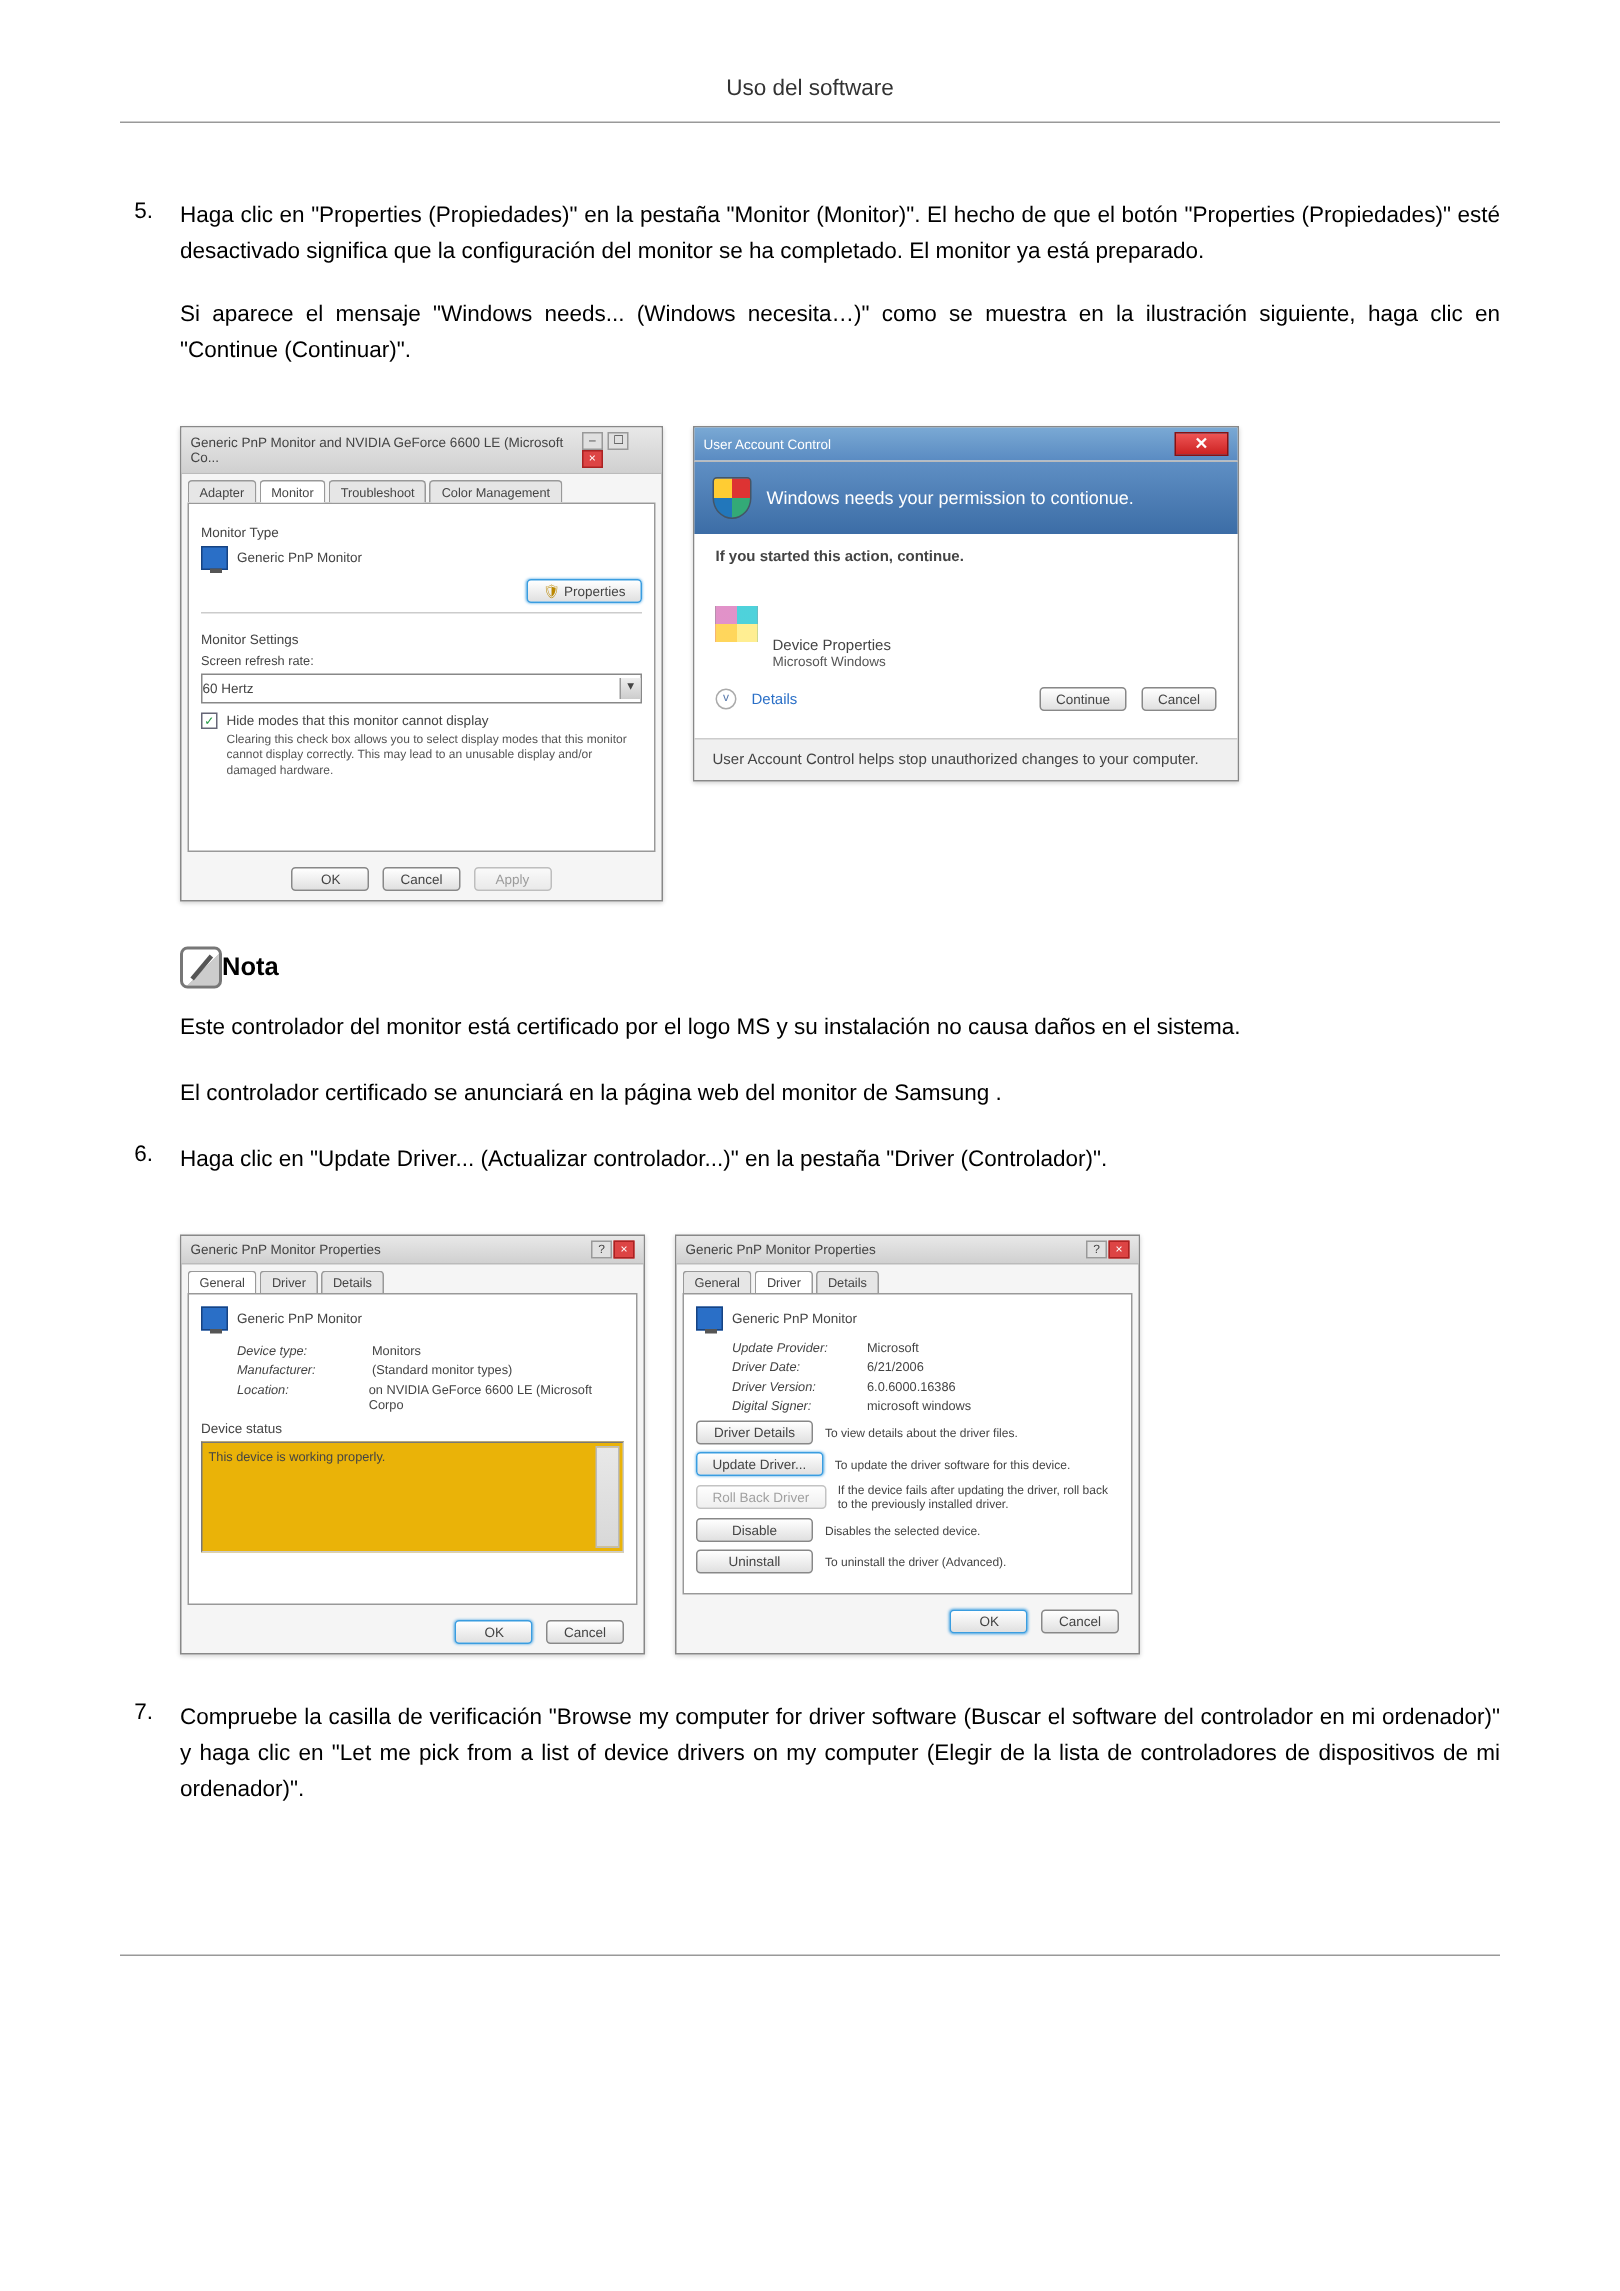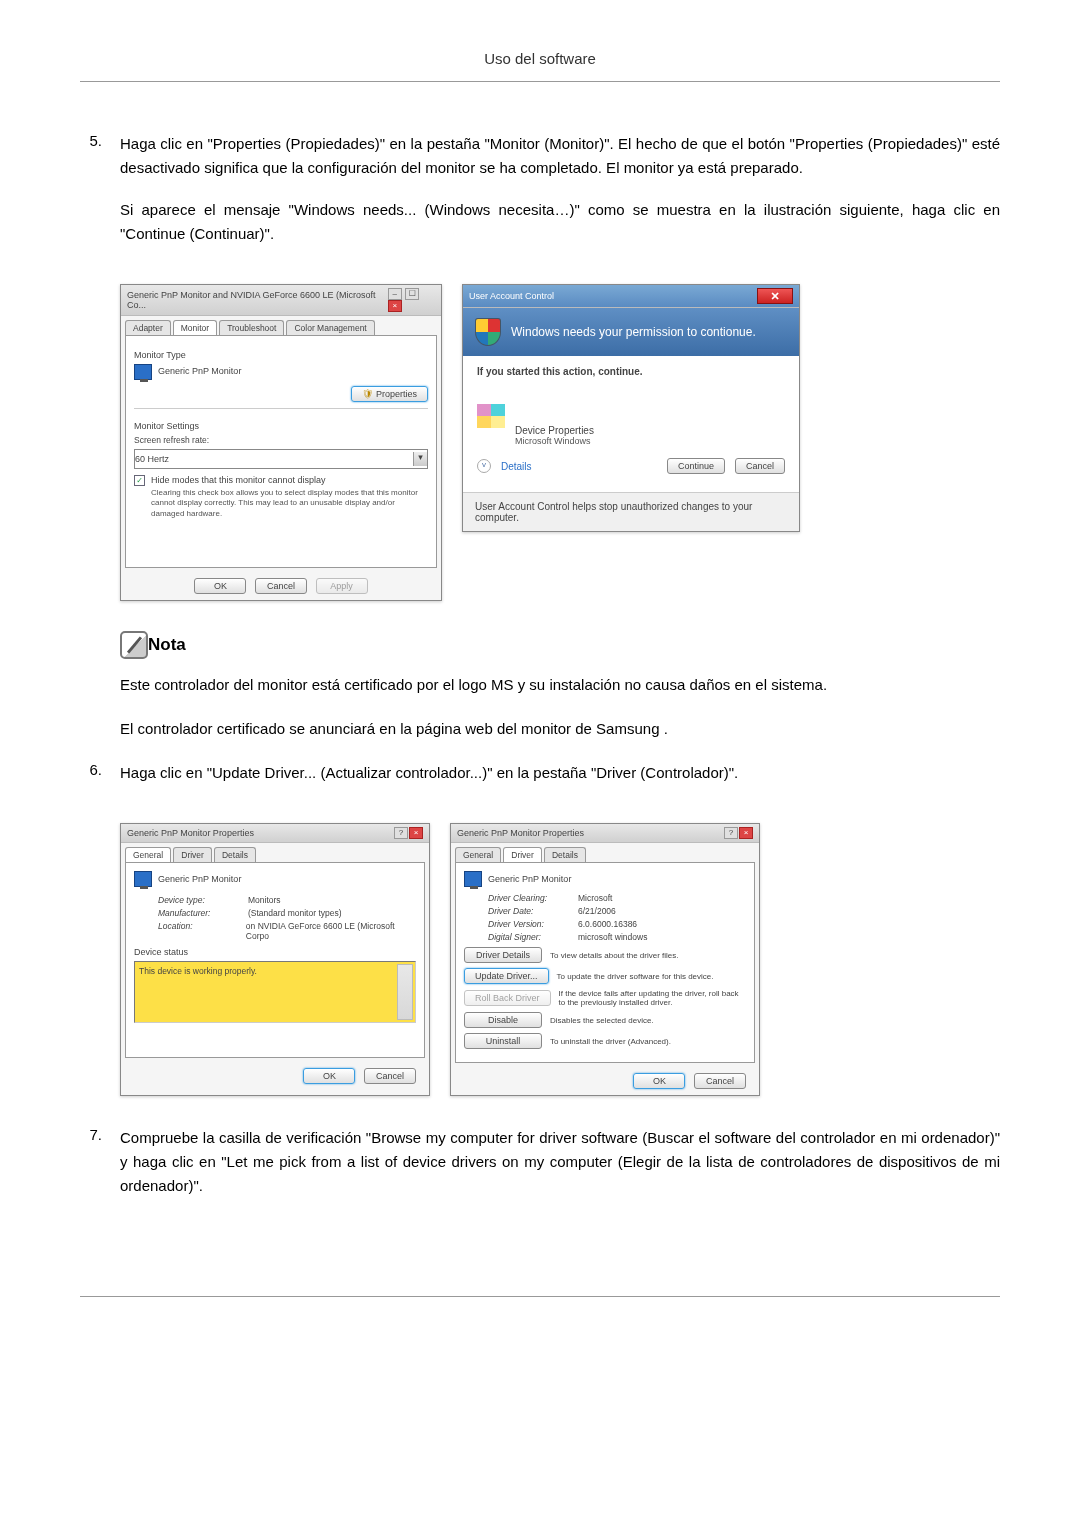--- a/index.html
+++ b/index.html
@@ -54,21 +54,21 @@
     .group-label { font-size:9px; color:#444; margin:6px 0 4px;}
     .select-box { border:1px solid #888; background:#fff; padding:2px 0; display:flex; justify-content:space-between; align-items:center; font-size:9px;}
     .chev { width:14px; height:14px; background:linear-gradient(#eee,#ccc); border-left:1px solid #999; text-align:center;}
     .checkbox { display:flex; gap:6px; align-items:flex-start; margin:6px 0 2px;}
     .checkbox .box { width:11px; height:11px; border:1px solid #667; background:#fff; text-align:center; font-size:8px; line-height:9px; color:#294;}
     .small-note { font-size:8px; color:#555; padding-left:17px; line-height:1.3;}
     .btn-row { text-align:center; padding:6px 0;}
     .btn-row .btn { margin:0 3px; min-width:52px; text-align:center;}
 
     
-    .uac { width: 338px; }
+    .uac { width: 364px; }
     .uac .titlebar { background: linear-gradient(#7aa9d4,#5a8bc2); color:#fff;}
     .uac .redclose { width:36px; height:16px; background:linear-gradient(#e55,#c22); border:1px solid #811; color:#fff; text-align:center; font-weight:bold; font-size:11px; line-height:14px;}
     .uac-head { background: linear-gradient(#5f8fc4,#3c6da6); color:#fff; padding:10px 12px; display:flex; gap:10px; align-items:center;}
     .shield { width:26px; height:28px; background:conic-gradient(#d33 0 25%, #3a7 0 50%, #27b 0 75%, #fc3 0); border-radius:3px 3px 50% 50%; border:1px solid #456;}
     .uac-body { background:#fff; padding:10px 14px;}
     .uac-body .app { display:flex; gap:10px; align-items:center; margin:8px 0 12px;}
     .uac-body .winlogo { width:28px; height:24px; background:linear-gradient(90deg,#d33 50%,#3a7 0),linear-gradient(#27b 50%,#fc3 0); background-blend-mode:screen;}
     .details-row { display:flex; align-items:center; gap:10px; margin:8px 0;}
     .dl-chev { width:14px; height:14px; border:1px solid #aaa; border-radius:7px; text-align:center; font-size:8px; color:#57a;}
     .uac-foot { background:#f0f0f0; padding:8px 12px; border-top:1px solid #ccc; font-size:10px;}
@@ -76,21 +76,21 @@
     
     .note { display:flex; align-items:center; gap:0; font-size:17px; font-weight:bold; margin:20px 0 14px 40px;}
     .note-icon { width:28px; height:28px; border:2px solid #777; border-radius:5px; background:linear-gradient(135deg,#fff 55%,#ccc 55%); display:flex; align-items:center; justify-content:center;}
     .pencil { width:3px; height:20px; background:#555; transform:rotate(40deg);}
     .note-text-block { margin-left:40px; font-size:15px; line-height:1.6; margin-bottom:20px;}
 
     .prop-general { width:310px;}
     .prop-driver { width:310px;}
     .kv { display:flex; font-size:8.5px; margin:3px 0;}
     .kv .k { width:90px; color:#444;font-style:italic;}
-    .status-box { border:1px inset #ccc; background:#fde047; height:62px; padding:4px; font-size:8.5px; margin:3px 0 6px; position:relative;}
+    .status-box { border:1px inset #ccc; background:#eab308; height:74px; padding:4px; font-size:8.5px; margin:3px 0 6px; position:relative;}
     .status-box::after { content:''; position:absolute; right:2px; top:2px; bottom:2px; width:14px; background:linear-gradient(#e8e8e8,#d8d8d8); border:1px solid #bbb;}
     .drv-btn-row { display:flex; gap:8px; align-items:center; margin:5px 0; font-size:8px;}
     .drv-btn-row .btn { min-width:78px; text-align:center;}
     .drv-btn-row .desc { flex:1; color:#444;}
 
     .page-footer { border-top:1px solid #999; margin-top:80px;}
 
     .dialog1 { width: 322px; }
     .red-title-close { background:#d44 !important; color:#fff !important;}
   </style>
@@ -250,21 +250,21 @@
       <span class="tab active">Driver</span>
       <span class="tab">Details</span>
     </div>
     <div class="panel">
       <div style="display:flex;align-items:center;margin-bottom:6px;">
         <span class="mon-icon"></span>
         <span>Generic PnP Monitor</span>
       </div>
       <div style="padding-left:24px;">
         <div class="kv">
-            <span class="k">Driver Clearing:</span>
+            <span class="k">Update Provider:</span>
             <span>Microsoft</span>
           </div>
         <div class="kv">
             <span class="k">Driver Date:</span>
             <span>6/21/2006</span>
           </div>
         <div class="kv">
             <span class="k">Driver Version:</span>
             <span>6.0.6000.16386</span>
           </div>

